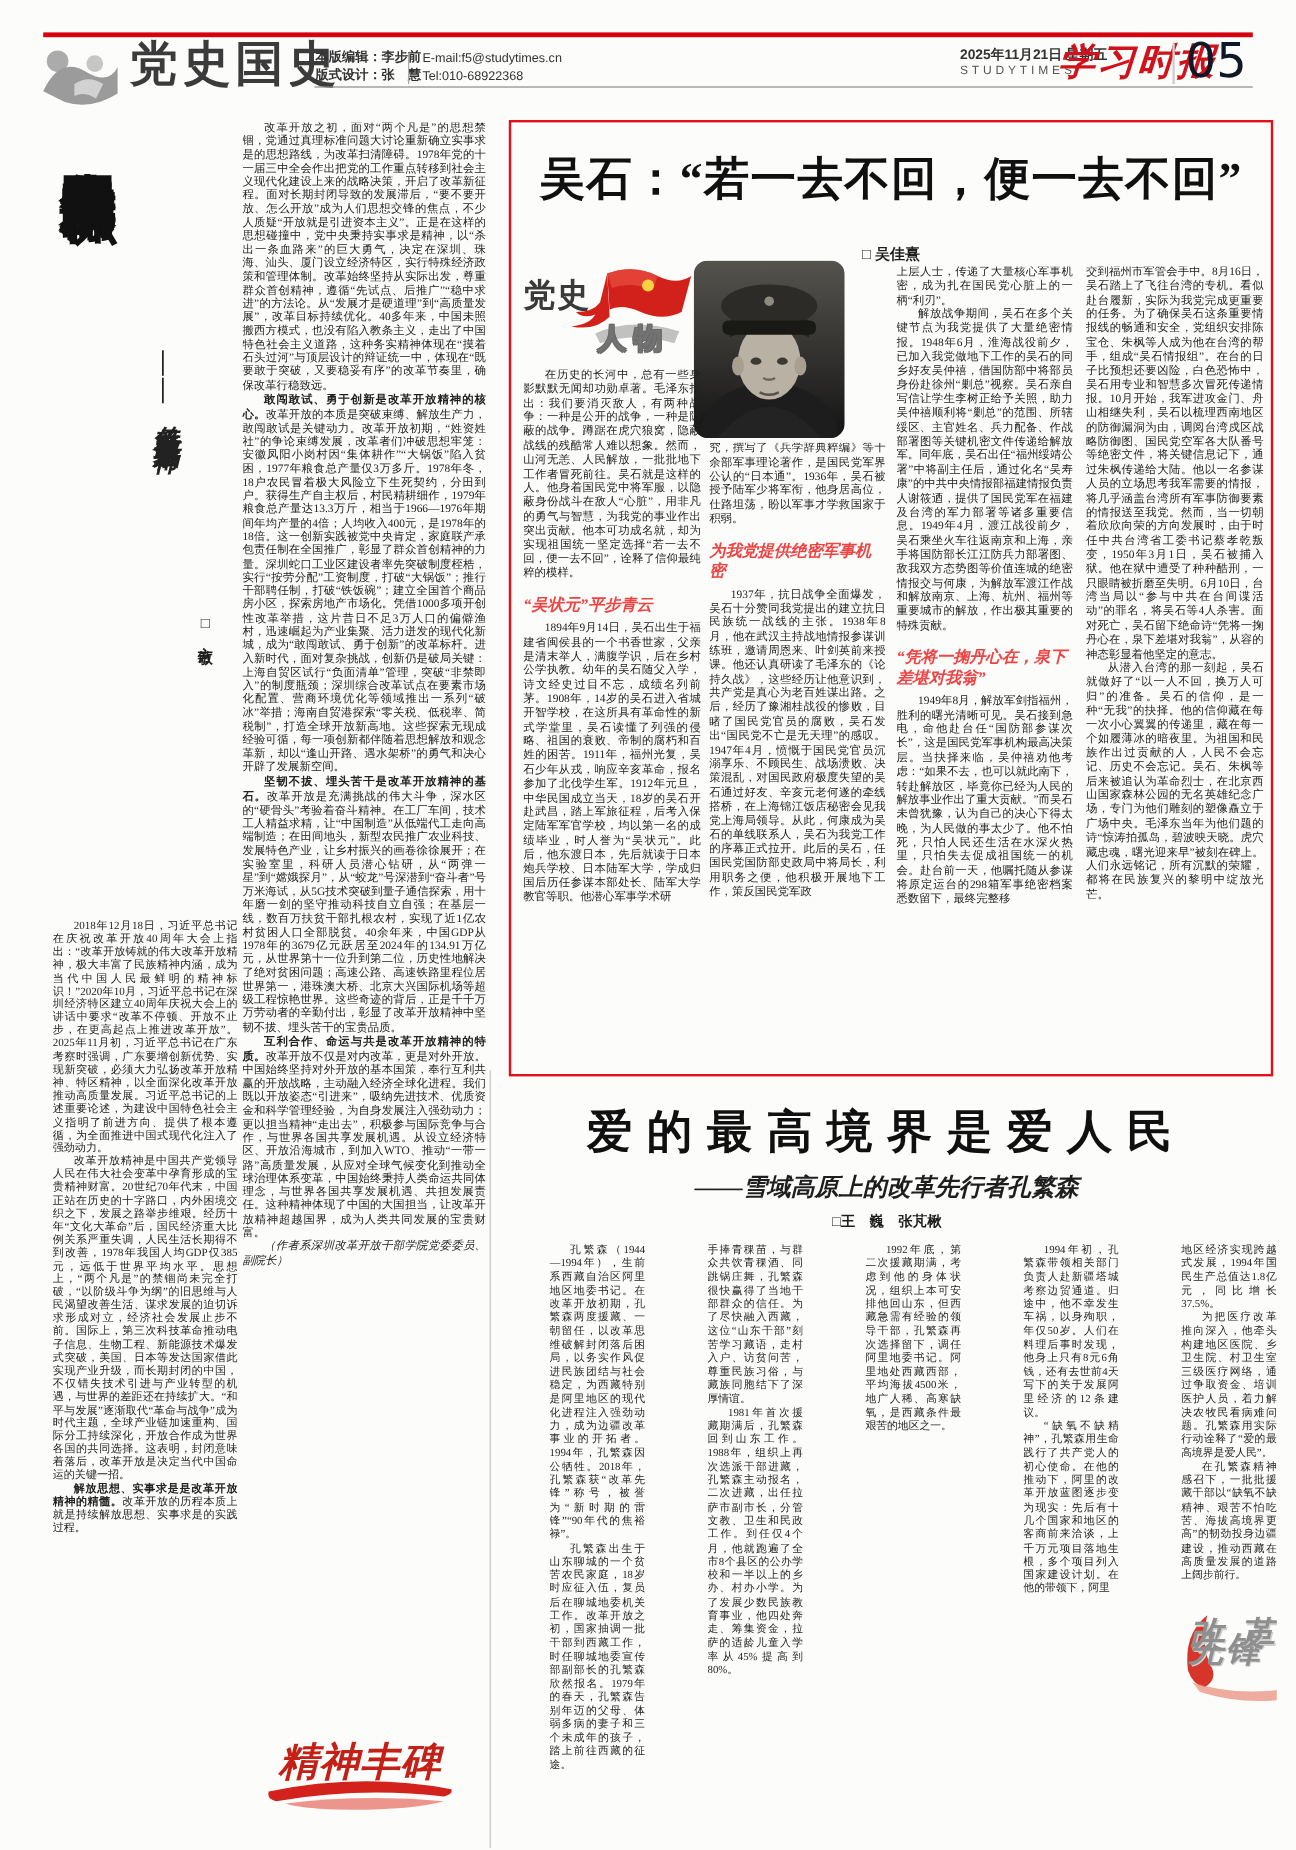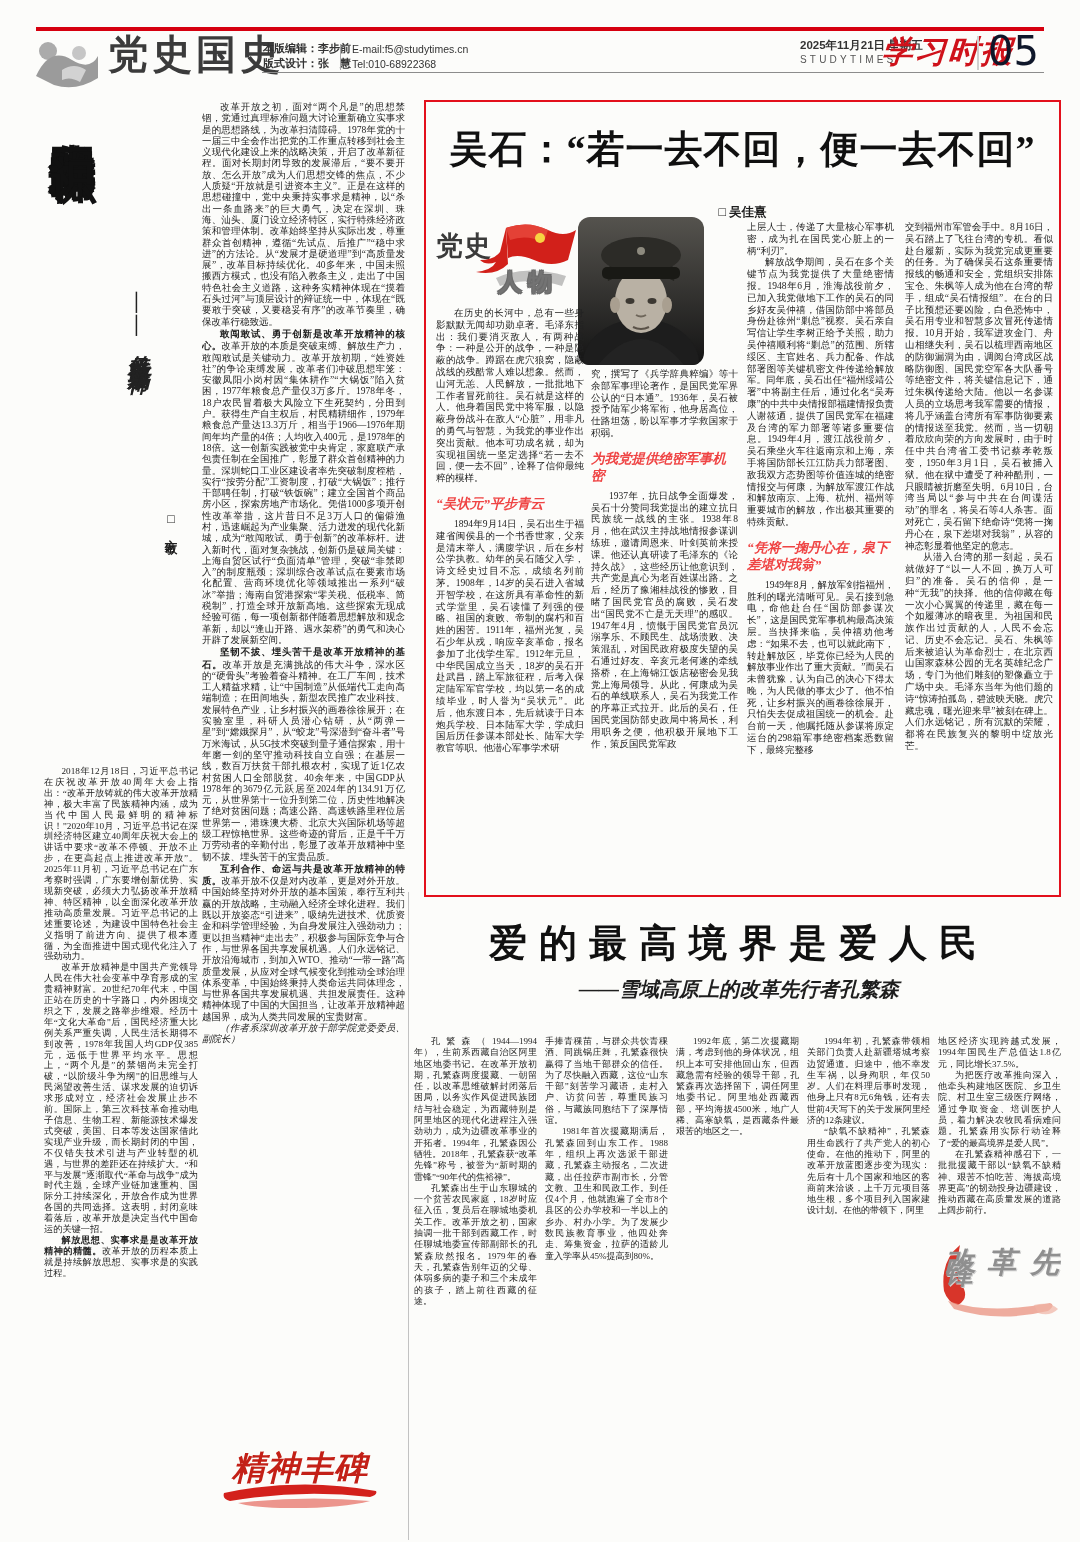--- a/index.html
+++ b/index.html
@@ -45,21 +45,21 @@
   .logoblk{left:10px;top:118px;width:148px;height:84px;}
   .logo-dangshi{position:absolute;left:0;top:8px;font-family:"Liberation Sans",sans-serif;font-size:27px;font-weight:900;color:#3a3a3a;letter-spacing:1px;}
   .logo-renwu{position:absolute;left:62px;top:46px;font-size:24px;font-weight:900;color:#737373;letter-spacing:6px;text-shadow:-1px -1px 0 #6b6b6b,1px -1px 0 #6b6b6b,-1px 1px 0 #6b6b6b,1px 1px 0 #6b6b6b;}
   .photo{left:152px;top:115px;width:126px;height:148px;border-radius:12px;overflow:hidden;}
   
   .bottom{left:414px;top:898px;width:650px;height:644px;}
   .bhead{left:0;top:20px;width:100%;text-align:center;font-size:38px;font-weight:900;letter-spacing:12px;color:#101010;}
   .bsub{left:0;top:78px;width:100%;text-align:center;font-size:20px;font-style:italic;font-weight:600;}
   .bby{left:0;top:112px;width:100%;text-align:center;font-size:12px;font-weight:bold;}
   .bcols{left:0;top:138px;width:650px;height:502px;display:flex;gap:8px;}
-  .bcol{width:123px;height:502px;font-size:9px;line-height:11.3px;text-align:justify;overflow:hidden;}
+  .bcol{width:123px;height:502px;font-size:9px;line-height:11.3px;text-align:justify;overflow:hidden;margin-left:44px;}
   .bcol p{margin:0;text-indent:1.9em;}
   .stamp2wrap{position:relative;height:95px;margin-top:14px;}
   .stamp2txt{position:absolute;left:6px;top:26px;font-size:29px;font-weight:900;font-style:italic;color:#8f8f8f;letter-spacing:2px;z-index:2;text-shadow:1px 1px 0 #cfcfcf;}
 </style>
 </head>
 <body>
 
 <div class="page">
 
   <div class="abs toprule"></div>
@@ -95,21 +95,21 @@
   <div class="abs bodycol colA">
     <p>2018年12月18日，习近平总书记在庆祝改革开放40周年大会上指出：“改革开放铸就的伟大改革开放精神，极大丰富了民族精神内涵，成为当代中国人民最鲜明的精神标识！”2020年10月，习近平总书记在深圳经济特区建立40周年庆祝大会上的讲话中要求“改革不停顿、开放不止步，在更高起点上推进改革开放”。2025年11月初，习近平总书记在广东考察时强调，广东要增创新优势、实现新突破，必须大力弘扬改革开放精神、特区精神，以全面深化改革开放推动高质量发展。习近平总书记的上述重要论述，为建设中国特色社会主义指明了前进方向、提供了根本遵循，为全面推进中国式现代化注入了强劲动力。</p>
     <p>改革开放精神是中国共产党领导人民在伟大社会变革中孕育形成的宝贵精神财富。20世纪70年代末，中国正站在历史的十字路口，内外困境交织之下，发展之路举步维艰。经历十年“文化大革命”后，国民经济重大比例关系严重失调，人民生活长期得不到改善，1978年我国人均GDP仅385元，远低于世界平均水平。思想上，“两个凡是”的禁锢尚未完全打破，“以阶级斗争为纲”的旧思维与人民渴望改善生活、谋求发展的迫切诉求形成对立，经济社会发展止步不前。国际上，第三次科技革命推动电子信息、生物工程、新能源技术爆发式突破，美国、日本等发达国家借此实现产业升级，而长期封闭的中国，不仅错失技术引进与产业转型的机遇，与世界的差距还在持续扩大。“和平与发展”逐渐取代“革命与战争”成为时代主题，全球产业链加速重构、国际分工持续深化，开放合作成为世界各国的共同选择。这表明，封闭意味着落后，改革开放是决定当代中国命运的关键一招。</p>
     <p><b>解放思想、实事求是是改革开放精神的精髓。</b><span>改革开放的历程本质上就是持续解放思想、实事求是的实践过程。</span></p>
   </div>
 
   <div class="abs bodycol colB">
     <p>改革开放之初，面对“两个凡是”的思想禁锢，党通过真理标准问题大讨论重新确立实事求是的思想路线，为改革扫清障碍。1978年党的十一届三中全会作出把党的工作重点转移到社会主义现代化建设上来的战略决策，开启了改革新征程。面对长期封闭导致的发展滞后，“要不要开放、怎么开放”成为人们思想交锋的焦点，不少人质疑“开放就是引进资本主义”。正是在这样的思想碰撞中，党中央秉持实事求是精神，以“杀出一条血路来”的巨大勇气，决定在深圳、珠海、汕头、厦门设立经济特区，实行特殊经济政策和管理体制。改革始终坚持从实际出发，尊重群众首创精神，遵循“先试点、后推广”“稳中求进”的方法论。从“发展才是硬道理”到“高质量发展”，改革目标持续优化。40多年来，中国未照搬西方模式，也没有陷入教条主义，走出了中国特色社会主义道路，这种务实精神体现在“摸着石头过河”与顶层设计的辩证统一中，体现在“既要敢于突破，又要稳妥有序”的改革节奏里，确保改革行稳致远。</p>
     <p><b>敢闯敢试、勇于创新是改革开放精神的核心。</b><span>改革开放的本质是突破束缚、解放生产力，敢闯敢试是关键动力。改革开放初期，“姓资姓社”的争论束缚发展，改革者们冲破思想牢笼：安徽凤阳小岗村因“集体耕作”“大锅饭”陷入贫困，1977年粮食总产量仅3万多斤。1978年冬，18户农民冒着极大风险立下生死契约，分田到户。获得生产自主权后，村民精耕细作，1979年粮食总产量达13.3万斤，相当于1966—1976年期间年均产量的4倍；人均收入400元，是1978年的18倍。这一创新实践被党中央肯定，家庭联产承包责任制在全国推广，彰显了群众首创精神的力量。深圳蛇口工业区建设者率先突破制度桎梏，实行“按劳分配”工资制度，打破“大锅饭”；推行干部聘任制，打破“铁饭碗”；建立全国首个商品房小区，探索房地产市场化。凭借1000多项开创性改革举措，这片昔日不足3万人口的偏僻渔村，迅速崛起为产业集聚、活力迸发的现代化新城，成为“敢闯敢试、勇于创新”的改革标杆。进入新时代，面对复杂挑战，创新仍是破局关键：上海自贸区试行“负面清单”管理，突破“非禁即入”的制度瓶颈；深圳综合改革试点在要素市场化配置、营商环境优化等领域推出一系列“破冰”举措；海南自贸港探索“零关税、低税率、简税制”，打造全球开放新高地。这些探索无现成经验可循，每一项创新都伴随着思想解放和观念革新，却以“逢山开路、遇水架桥”的勇气和决心开辟了发展新空间。</span></p>
     <p><b>坚韧不拔、埋头苦干是改革开放精神的基石。</b><span>改革开放是充满挑战的伟大斗争，深水区的“硬骨头”考验着奋斗精神。在工厂车间，技术工人精益求精，让“中国制造”从低端代工走向高端制造；在田间地头，新型农民推广农业科技、发展特色产业，让乡村振兴的画卷徐徐展开；在实验室里，科研人员潜心钻研，从“两弹一星”到“嫦娥探月”，从“蛟龙”号深潜到“奋斗者”号万米海试，从5G技术突破到量子通信探索，用十年磨一剑的坚守推动科技自立自强；在基层一线，数百万扶贫干部扎根农村，实现了近1亿农村贫困人口全部脱贫。40余年来，中国GDP从1978年的3679亿元跃居至2024年的134.91万亿元，从世界第十一位升到第二位，历史性地解决了绝对贫困问题；高速公路、高速铁路里程位居世界第一，港珠澳大桥、北京大兴国际机场等超级工程惊艳世界。这些奇迹的背后，正是千千万万劳动者的辛勤付出，彰显了改革开放精神中坚韧不拔、埋头苦干的宝贵品质。</span></p>
-    <p><b>互利合作、命运与共是改革开放精神的特质。</b><span>改革开放不仅是对内改革，更是对外开放。中国始终坚持对外开放的基本国策，奉行互利共赢的开放战略，主动融入经济全球化进程。我们既以开放姿态“引进来”，吸纳先进技术、优质资金和科学管理经验，为自身发展注入强劲动力；更以担当精神“走出去”，积极参与国际竞争与合作，与世界各国共享发展机遇。人们永远铭记、开放沿海城市，到加入WTO、推动“一带一路”高质量发展，从应对全球气候变化到推动全球治理体系变革，中国始终秉持人类命运共同体理念，与世界各国共享发展机遇、共担发展责任。这种精神体现了中国的大国担当，让改革开放精神超越国界，成为人类共同发展的宝贵财富。</span></p>
+    <p><b>互利合作、命运与共是改革开放精神的特质。</b><span>改革开放不仅是对内改革，更是对外开放。中国始终坚持对外开放的基本国策，奉行互利共赢的开放战略，主动融入经济全球化进程。我们既以开放姿态“引进来”，吸纳先进技术、优质资金和科学管理经验，为自身发展注入强劲动力；更以担当精神“走出去”，积极参与国际竞争与合作，与世界各国共享发展机遇。从设立经济特区、开放沿海城市，到加入WTO、推动“一带一路”高质量发展，从应对全球气候变化到推动全球治理体系变革，中国始终秉持人类命运共同体理念，与世界各国共享发展机遇、共担发展责任。这种精神体现了中国的大国担当，让改革开放精神超越国界，成为人类共同发展的宝贵财富。</span></p>
     <p class="note">（作者系深圳改革开放干部学院党委委员、副院长）</p>
   </div>
 
   <div class="abs stamp1">
     <div class="txt">精神丰碑</div>
     <svg width="160" height="30" viewBox="0 0 160 30" style="margin-top:-8px;">
       <path d="M4 10 Q80 -6 156 8 Q158 12 150 14 Q80 6 10 18 Q2 16 4 10 Z" fill="#d3211c"></path>
       <path d="M18 20 Q85 12 150 18 Q120 26 60 25 Q30 24 18 20 Z" fill="#e66a5e" opacity="0.7"></path>
     </svg>
   </div>
@@ -166,32 +166,33 @@
     <div class="abs bodycol mcol c2">
       <p style="text-indent:0;">究，撰写了《兵学辞典粹编》等十余部军事理论著作，是国民党军界公认的“日本通”。1936年，吴石被授予陆军少将军衔，他身居高位，仕路坦荡，盼以军事才学救国家于积弱。</p>
       <div class="subhead">为我党提供绝密军事机密</div>
       <p>1937年，抗日战争全面爆发，吴石十分赞同我党提出的建立抗日民族统一战线的主张。1938年8月，他在武汉主持战地情报参谋训练班，邀请周恩来、叶剑英前来授课。他还认真研读了毛泽东的《论持久战》，这些经历让他意识到，共产党是真心为老百姓谋出路。之后，经历了豫湘桂战役的惨败，目睹了国民党官员的腐败，吴石发出“国民党不亡是无天理”的感叹。1947年4月，愤慨于国民党官员沉溺享乐、不顾民生、战场溃败、决策混乱，对国民政府极度失望的吴石通过好友、辛亥元老何遂的牵线搭桥，在上海锦江饭店秘密会见我党上海局领导。从此，何康成为吴石的单线联系人，吴石为我党工作的序幕正式拉开。此后的吴石，任国民党国防部史政局中将局长，利用职务之便，他积极开展地下工作，策反国民党军政</p>
     </div>
 
     <div class="abs bodycol mcol c3">
       <p style="text-indent:0;">上层人士，传递了大量核心军事机密，成为扎在国民党心脏上的一柄“利刃”。</p>
       <p>解放战争期间，吴石在多个关键节点为我党提供了大量绝密情报。1948年6月，淮海战役前夕，已加入我党做地下工作的吴石的同乡好友吴仲禧，借国防部中将部员身份赴徐州“剿总”视察。吴石亲自写信让学生李树正给予关照，助力吴仲禧顺利将“剿总”的范围、所辖绥区、主官姓名、兵力配备、作战部署图等关键机密文件传递给解放军。同年底，吴石出任“福州绥靖公署”中将副主任后，通过化名“吴寿康”的中共中央情报部福建情报负责人谢筱迺，提供了国民党军在福建及台湾的军力部署等诸多重要信息。1949年4月，渡江战役前夕，吴石乘坐火车往返南京和上海，亲手将国防部长江江防兵力部署图、敌我双方态势图等价值连城的绝密情报交与何康，为解放军渡江作战和解放南京、上海、杭州、福州等重要城市的解放，作出极其重要的特殊贡献。</p>
       <div class="subhead">“凭将一掬丹心在，泉下差堪对我翁”</div>
-      <p>1949年8月，解放军剑指福州，胜利的曙光清晰可见。吴石接到急电，命他赴台任“国防部参谋次长”，这是国民党军事机构最高决策层。当抉择来临，吴仲禧劝他考虑：“如果不去，也可以就此南下，转赴解放区，毕竟你已经为人民的解放事业作出了重大贡献。”而吴石未曾犹豫，认为自己的决心下得太晚，为人民做的事太少了。他不怕死，让乡村振兴的画卷徐徐展开，只怕失去促成祖国统一的机会。赴台前一天，他嘱托随从参谋将原定运台的298箱军事绝密档案悉数留下，最终完整移</p>
+      <p>1949年8月，解放军剑指福州，胜利的曙光清晰可见。吴石接到急电，命他赴台任“国防部参谋次长”，这是国民党军事机构最高决策层。当抉择来临，吴仲禧劝他考虑：“如果不去，也可以就此南下，转赴解放区，毕竟你已经为人民的解放事业作出了重大贡献。”而吴石未曾犹豫，认为自己的决心下得太晚，为人民做的事太少了。他不怕死，只怕人民还生活在水深火热里，只怕失去促成祖国统一的机会。赴台前一天，他嘱托随从参谋将原定运台的298箱军事绝密档案悉数留下，最终完整移</p>
     </div>
 
     <div class="abs bodycol mcol c4">
       <p style="text-indent:0;">交到福州市军管会手中。8月16日，吴石踏上了飞往台湾的专机。看似赴台履新，实际为我党完成更重要的任务。为了确保吴石这条重要情报线的畅通和安全，党组织安排陈宝仓、朱枫等人成为他在台湾的帮手，组成“吴石情报组”。在台的日子比预想还要凶险，白色恐怖中，吴石用专业和智慧多次冒死传递情报。10月开始，我军进攻金门、舟山相继失利，吴石以梳理西南地区的防御漏洞为由，调阅台湾戍区战略防御图、国民党空军各大队番号等绝密文件，将关键信息记下，通过朱枫传递给大陆。他以一名参谋人员的立场思考我军需要的情报，将几乎涵盖台湾所有军事防御要素的情报送至我党。然而，当一切朝着欣欣向荣的方向发展时，由于时任中共台湾省工委书记蔡孝乾叛变，1950年3月1日，吴石被捕入狱。他在狱中遭受了种种酷刑，一只眼睛被折磨至失明。6月10日，台湾当局以“参与中共在台间谍活动”的罪名，将吴石等4人杀害。面对死亡，吴石留下绝命诗“凭将一掬丹心在，泉下差堪对我翁”，从容的神态彰显着他坚定的意志。</p>
       <p>从潜入台湾的那一刻起，吴石就做好了“以一人不回，换万人可归”的准备。吴石的信仰，是一种“无我”的抉择。他的信仰藏在每一次小心翼翼的传递里，藏在每一个如履薄冰的暗夜里。为祖国和民族作出过贡献的人，人民不会忘记、历史不会忘记。吴石、朱枫等后来被追认为革命烈士，在北京西山国家森林公园的无名英雄纪念广场，专门为他们雕刻的塑像矗立于广场中央。毛泽东当年为他们题的诗“惊涛拍孤岛，碧波映天晓。虎穴藏忠魂，曙光迎来早”被刻在碑上。人们永远铭记，所有沉默的荣耀，都将在民族复兴的黎明中绽放光芒。</p>
     </div>
   </div>
 
   <div class="abs bottom">
     <div class="abs bhead">爱的最高境界是爱人民</div>
     <div class="abs bsub">——雪域高原上的改革先行者孔繁森</div>
+    <div class="abs bby">□王　巍　张芃楸</div>
     <div class="abs bcols">
       <div class="bcol">
         <p>孔繁森（1944—1994年），生前系西藏自治区阿里地区地委书记。在改革开放初期，孔繁森两度援藏、一朝留任，以改革思维破解封闭落后困局，以务实作风促进民族团结与社会稳定，为西藏特别是阿里地区的现代化进程注入强劲动力，成为边疆改革事业的开拓者。1994年，孔繁森因公牺牲。2018年，孔繁森获“改革先锋”称号，被誉为“新时期的雷锋”“90年代的焦裕禄”。</p>
         <p>孔繁森出生于山东聊城的一个贫苦农民家庭，18岁时应征入伍，复员后在聊城地委机关工作。改革开放之初，国家抽调一批干部到西藏工作，时任聊城地委宣传部副部长的孔繁森欣然报名。1979年的春天，孔繁森告别年迈的父母、体弱多病的妻子和三个未成年的孩子，踏上前往西藏的征途。</p>
       </div>
       <div class="bcol">
         <p style="text-indent:0;">手捧青稞苗，与群众共饮青稞酒、同跳锅庄舞，孔繁森很快赢得了当地干部群众的信任。为了尽快融入西藏，这位“山东干部”刻苦学习藏语，走村入户、访贫问苦，尊重民族习俗，与藏族同胞结下了深厚情谊。</p>
         <p>1981年首次援藏期满后，孔繁森回到山东工作。1988年，组织上再次选派干部进藏，孔繁森主动报名，二次进藏，出任拉萨市副市长，分管文教、卫生和民政工作。到任仅4个月，他就跑遍了全市8个县区的公办学校和一半以上的乡办、村办小学。为了发展少数民族教育事业，他四处奔走、筹集资金，拉萨的适龄儿童入学率从45%提高到80%。</p>
       </div>
       <div class="bcol">

